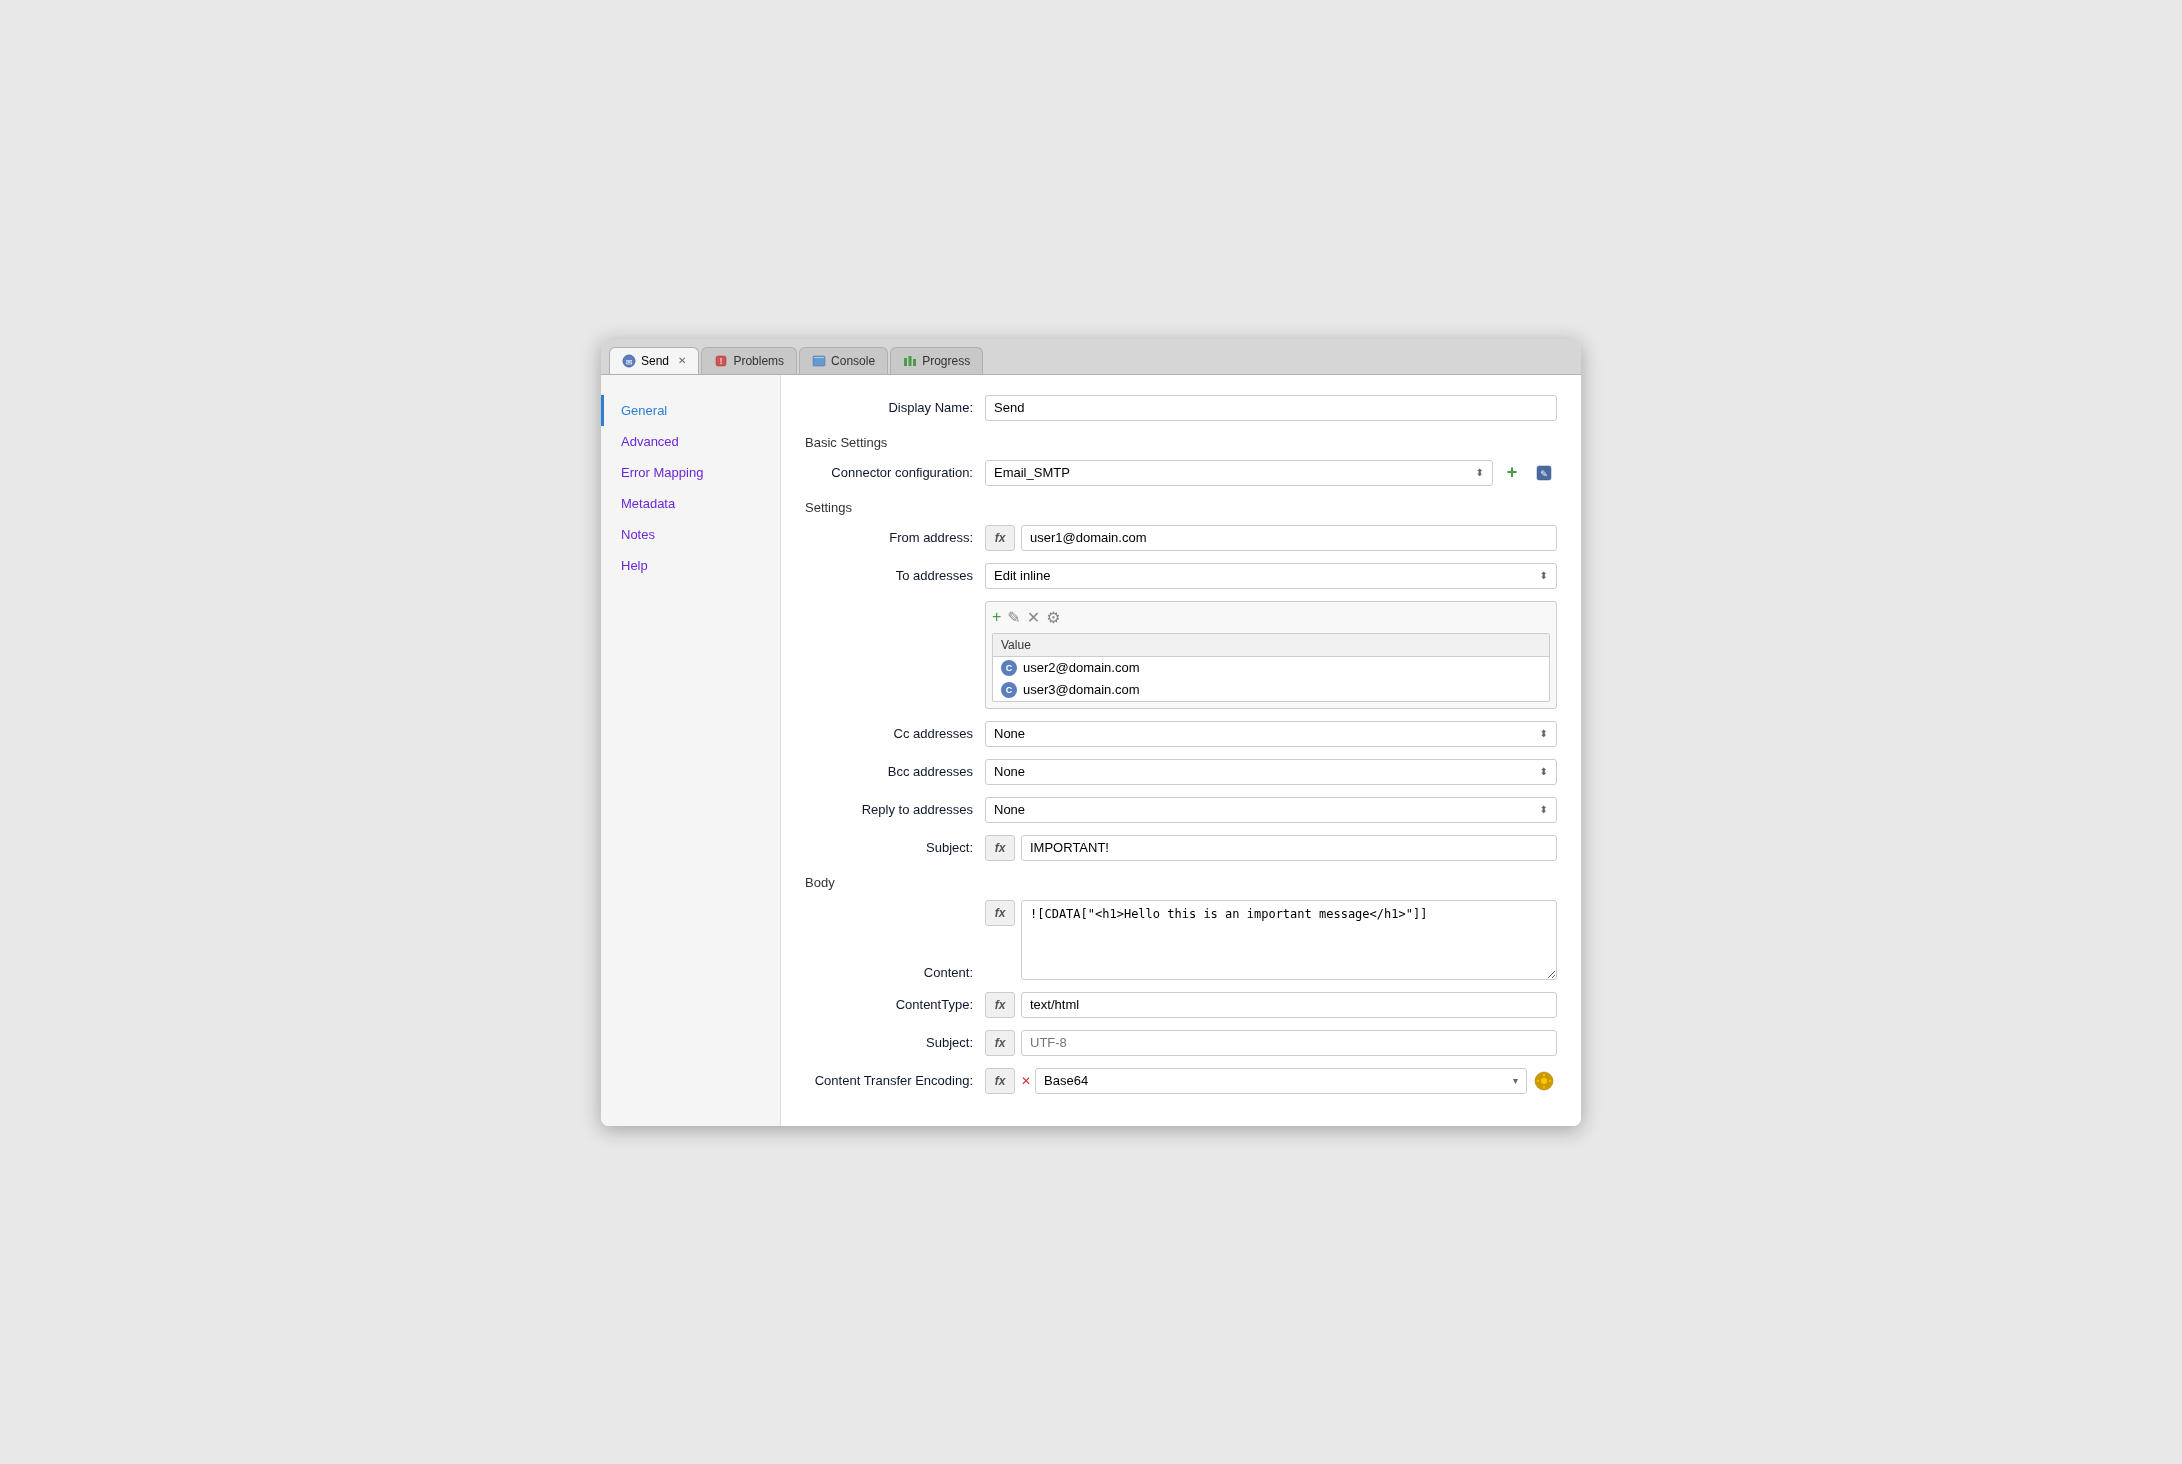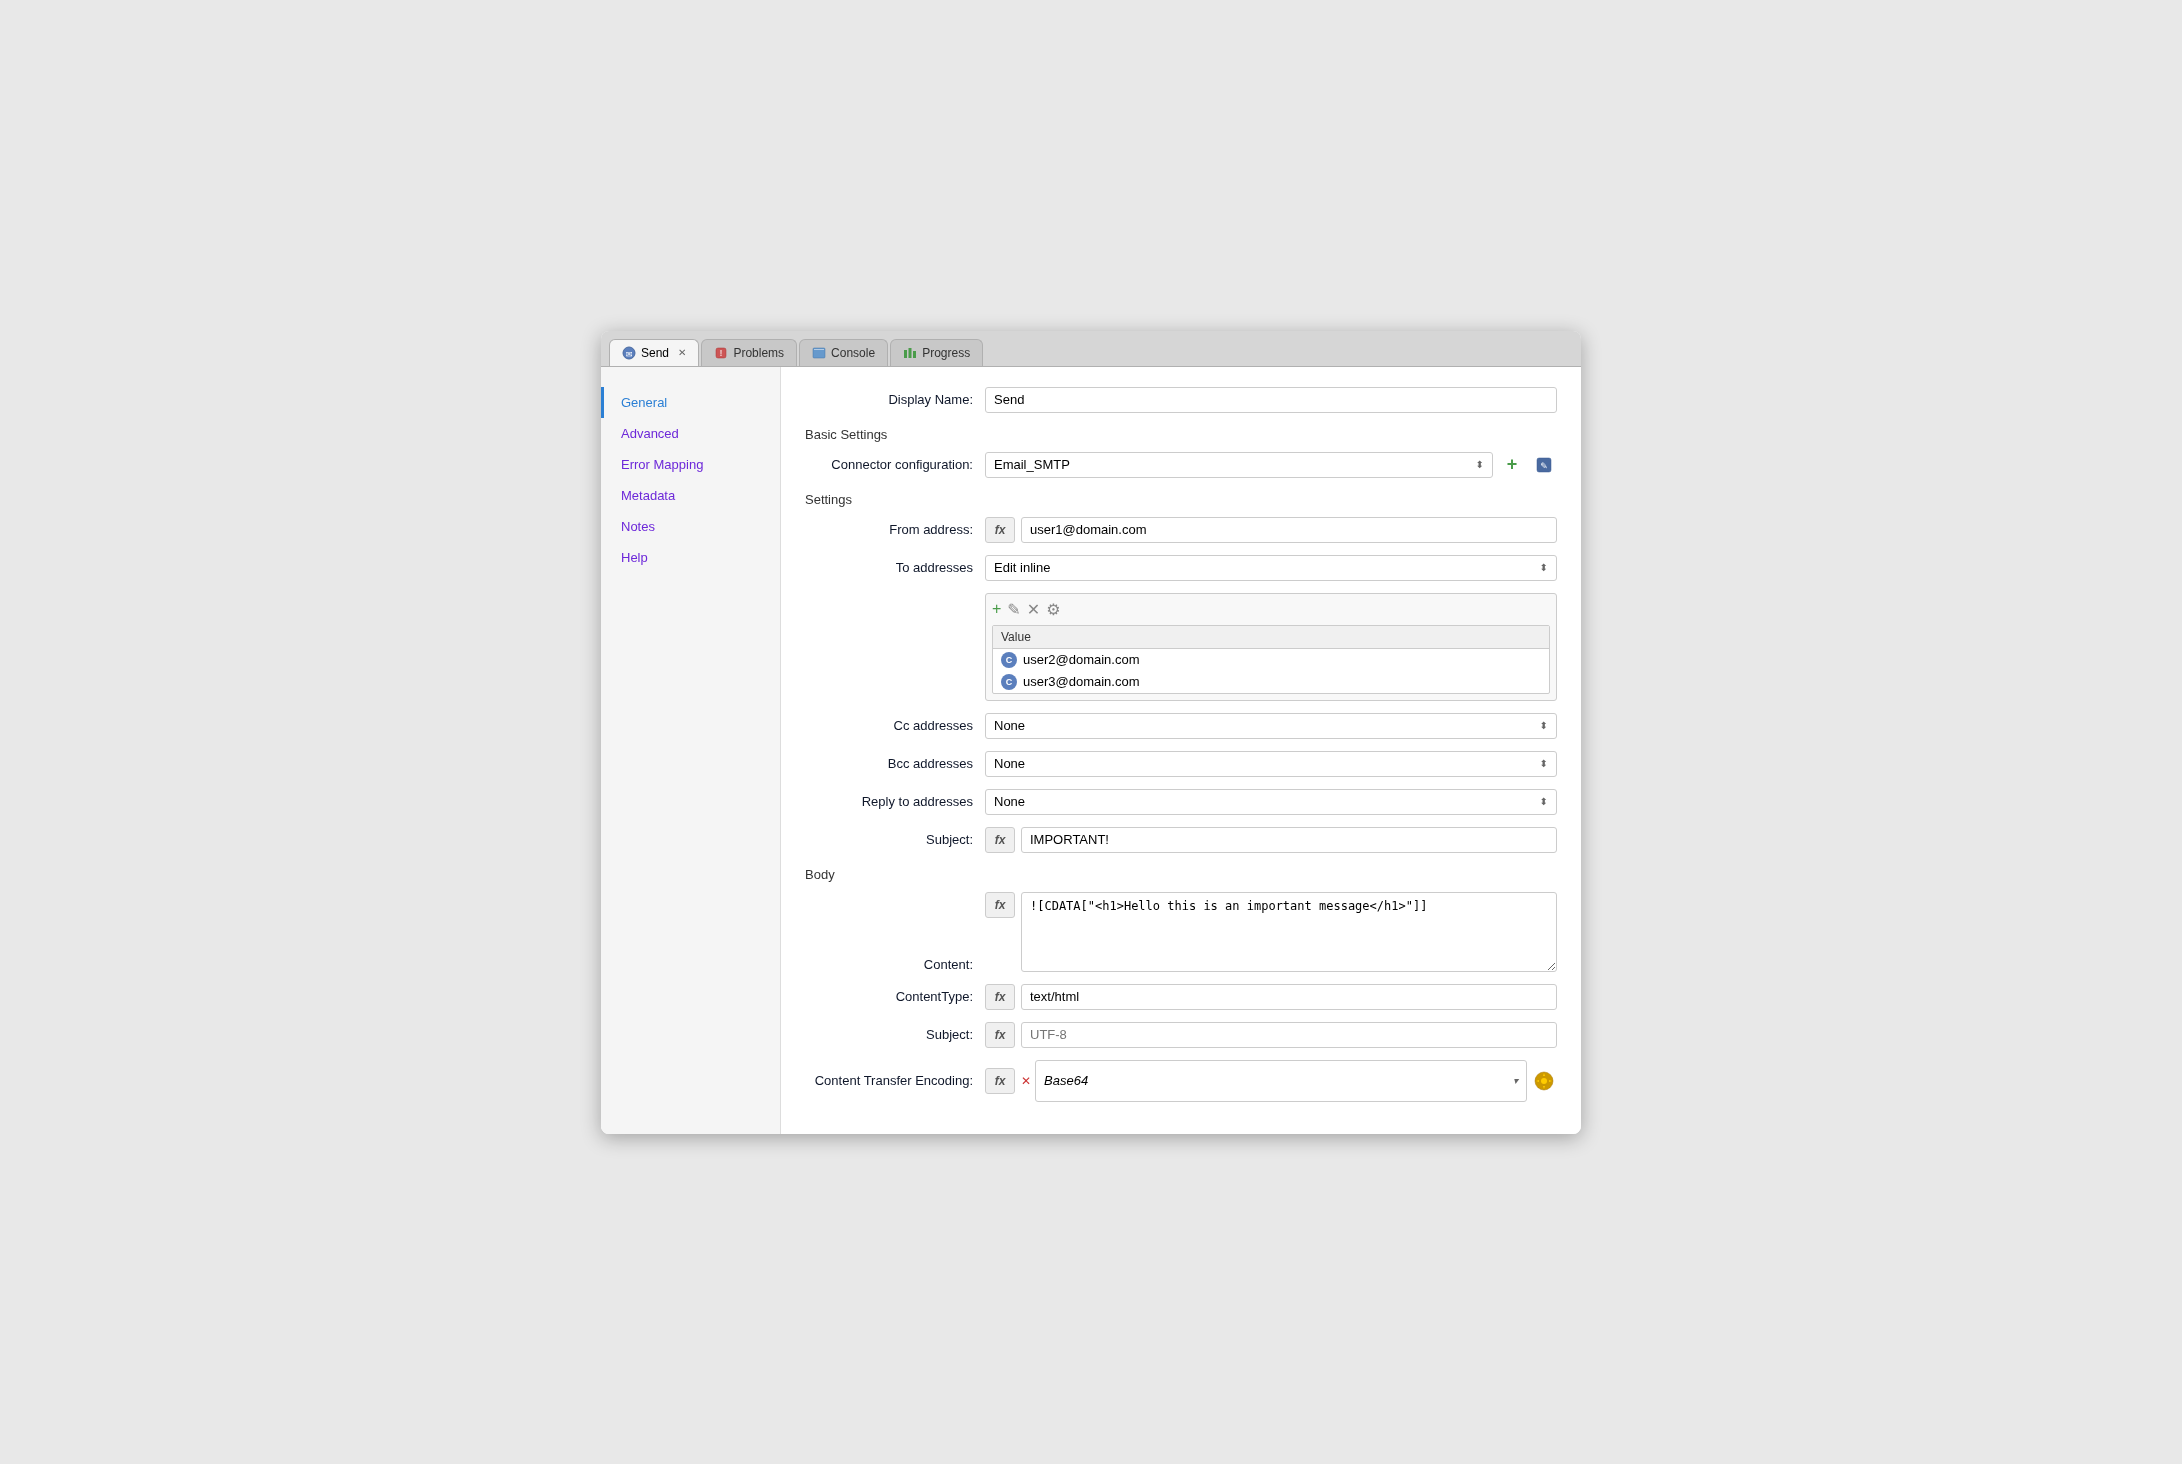--- a/index.html
+++ b/index.html
@@ -454,21 +454,21 @@
           <div class="fx-btn">fx</div>
           <input type="text" style="flex: 1 1 0%; width: auto;" value="" placeholder="UTF-8">
         </div>
       </div>
 
       <div class="field-row">
         <div class="field-label">Content Transfer Encoding:</div>
         <div class="with-fx field-value">
           <div class="fx-btn">fx</div>
           <span class="error-icon">✕</span>
-          <div class="select-field" style="flex:1; height:42px;font-style:italic;">
+          <div class="select-field" style="flex:1; height:26px;">
             <span>Base64</span>
             <span class="select-arrow">▾</span>
           </div>
           <div class="icon-btn" style="margin-left:4px;">
             <svg width="20" height="20" viewBox="0 0 20 20">
               <circle cx="10" cy="10" r="9" fill="#cc9900" stroke="#aa7700" stroke-width="0.5"></circle>
               <circle cx="10" cy="10" r="3" fill="#ffcc00"></circle>
               <path d="M10 2 L11 5 L9 5 Z M10 18 L11 15 L9 15 Z M2 10 L5 11 L5 9 Z M18 10 L15 11 L15 9 Z" fill="#ffcc00"></path>
             </svg>
           </div>

